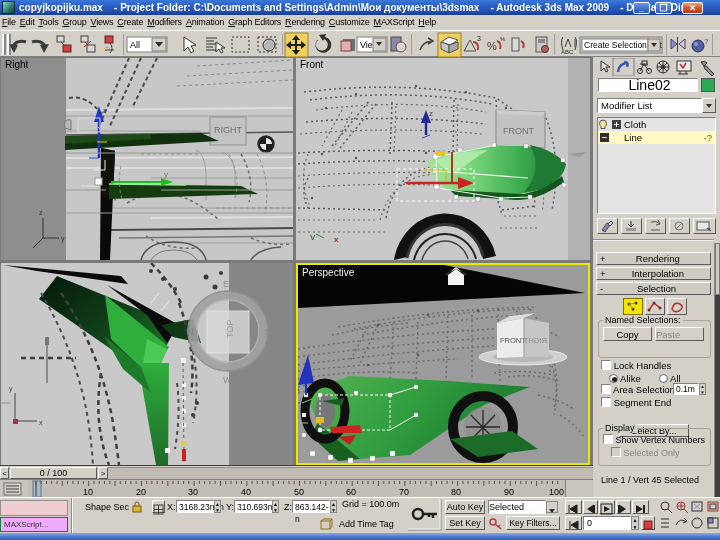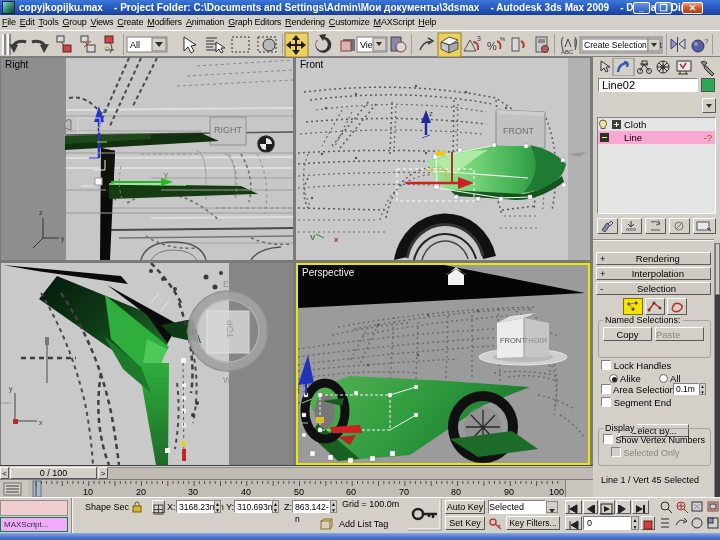--- a/index.html
+++ b/index.html
@@ -580,35 +580,36 @@
         <circle cx="68" cy="9" r="6" stroke="#303030"></circle>
           <circle cx="68" cy="9" r="2"></circle>
           <path d="M68 3 v12 M62 9 h12 M64 5 l8 8 M72 5 l-8 8"></path>
         <rect x="82" y="3" width="14" height="10" fill="#e8e8e8"></rect>
           <path d="M85 13 v3 m6 -3 v3 m-8 0 h10"></path>
           <path d="M85 6 l3 4 3 -5" stroke="#b03030" stroke-width="1.5"></path>
         <path d="M106 4 q4 -2 6 1 l-3 3 q3 -1 4 2 l6 6 -2 2 -6 -6 q-2 -1 -2 -4 z" fill="#909090"></path>
       </g>
     </svg>
 
-    <div class="abs inset" style="left:5px;top:21px;width:100px;height:14px;font-size:11px;line-height:13px;padding-left:3px;">Line02</div>
+    <div class="abs inset" style="left:5px;top:21px;width:100px;height:14px;font-size:14px;line-height:13px;padding-left:3px;text-align:center;">Line02</div>
     <div class="abs" style="left:108px;top:21px;width:14px;height:14px;background:#2ba854;border:1px solid #555;"></div>
 
+    <div class="abs inset" style="left:4px;top:41px;width:105px;height:15px;background:#fff;font-size:9.5px;line-height:14px;padding-left:3px;">Modifier List</div>
     <div class="abs btn3d" style="left:109px;top:41px;width:14px;height:15px;"><svg width="12" height="13">
           <path d="M3 5 l3 4 3 -4 z" fill="#303030"></path>
         </svg></div>
 
     <div class="abs inset" style="left:4px;top:60px;width:119px;height:97px;background:#e4e4e4;"></div>
     <div class="abs" style="left:5px;top:61px;width:117px;height:13px;background:#e4e4e4;font-size:9.5px;line-height:13px;">
       <svg width="26" height="13" style="vertical-align:top">
           <path d="M5 2 a3.5 3.5 0 0 1 3.5 3.5 q0 2 -1.5 3 v2 h-4 v-2 q-1.5 -1 -1.5 -3 a3.5 3.5 0 0 1 3.5 -3.5" fill="#f0e890" stroke="#555"></path>
           <rect x="14" y="2" width="9" height="9" fill="#404040"></rect>
           <path d="M16 6.5 h5 M18.5 4 v5" stroke="#fff"></path>
         </svg>Cloth</div>
-    <div class="abs" style="left:5px;top:74px;width:117px;height:13px;background:#f9a8d4;font-size:9.5px;line-height:13px;color:#000;">
+    <div class="abs" style="left:5px;top:74px;width:117px;height:13px;background:#fef9c3;font-size:9.5px;line-height:13px;color:#000;">
       <svg width="26" height="13" style="vertical-align:top">
           <rect x="2" y="2" width="9" height="9" fill="#303030"></rect>
           <path d="M4 6.5 h5" stroke="#ff4"></path>
         </svg>Line<span style="float:right;margin-right:3px;color:#806000">-?</span></div>
 
     <div class="abs btn3d" style="left:4px;top:161px;width:21px;height:16px;"><svg width="19" height="14">
           <path d="M4 11 l5 -7 3 2 -5 7 z" fill="#88a" stroke="#446"></path>
           <path d="M10 5 l3 -3 2 2 -3 3 z" fill="#ccc" stroke="#446"></path>
         </svg></div>
     <div class="abs btn3d" style="left:28px;top:161px;width:21px;height:16px;"><svg width="19" height="14">
@@ -832,21 +833,21 @@
     <div class="abs" style="left:272px;top:2px;width:7px;height:13px;background:#d4d0c8;border:1px solid #888;font-size:5px;line-height:6px;text-align:center;">▲<br>▼</div>
     <div class="abs" style="left:284px;top:4px;font-size:9px;">Z:</div>
     <div class="abs inset" style="left:292px;top:2px;width:38px;height:13px;font-size:8.5px;line-height:12px;padding-left:2px;">863.142-n</div>
     <div class="abs" style="left:330px;top:2px;width:7px;height:13px;background:#d4d0c8;border:1px solid #888;font-size:5px;line-height:6px;text-align:center;">▲<br>▼</div>
     <div class="abs" style="left:342px;top:1px;font-size:9px;white-space:nowrap;">Grid = 100.0m</div>
 
     <svg class="abs" style="left:319px;top:20px" width="14" height="13">
         <rect x="2" y="3" width="9" height="8" fill="none" stroke="#907010"></rect>
         <path d="M2 3 l3 -2 8 0 -2 2 m2 -2 0 7 -2 3" fill="none" stroke="#907010"></path>
       </svg>
-    <div class="abs" style="left:339px;top:21px;font-size:9px;white-space:nowrap;">Add List Tag</div>
+    <div class="abs" style="left:339px;top:21px;font-size:9px;white-space:nowrap;">Add Time Tag</div>
 
     <svg class="abs" style="left:408px;top:1px" width="34" height="32">
       <rect x="0" y="0" width="33" height="31" fill="#d4d0c8" stroke="#808080"></rect>
       <rect x="0" y="0" width="32" height="30" fill="none" stroke="#f8f8f8"></rect>
       <circle cx="10" cy="15" r="5" fill="none" stroke="#202020" stroke-width="2.5"></circle>
       <path d="M15 15 h14 m-4 0 v4 m-4 -4 v3" stroke="#202020" stroke-width="2.5" fill="none"></path>
     </svg>
 
     <div class="abs btn3d" style="left:445px;top:2px;width:40px;height:14px;font-size:9px;text-align:center;line-height:13px;">Auto Key</div>
     <div class="abs btn3d" style="left:445px;top:18px;width:40px;height:14px;font-size:9px;text-align:center;line-height:13px;">Set Key</div>

